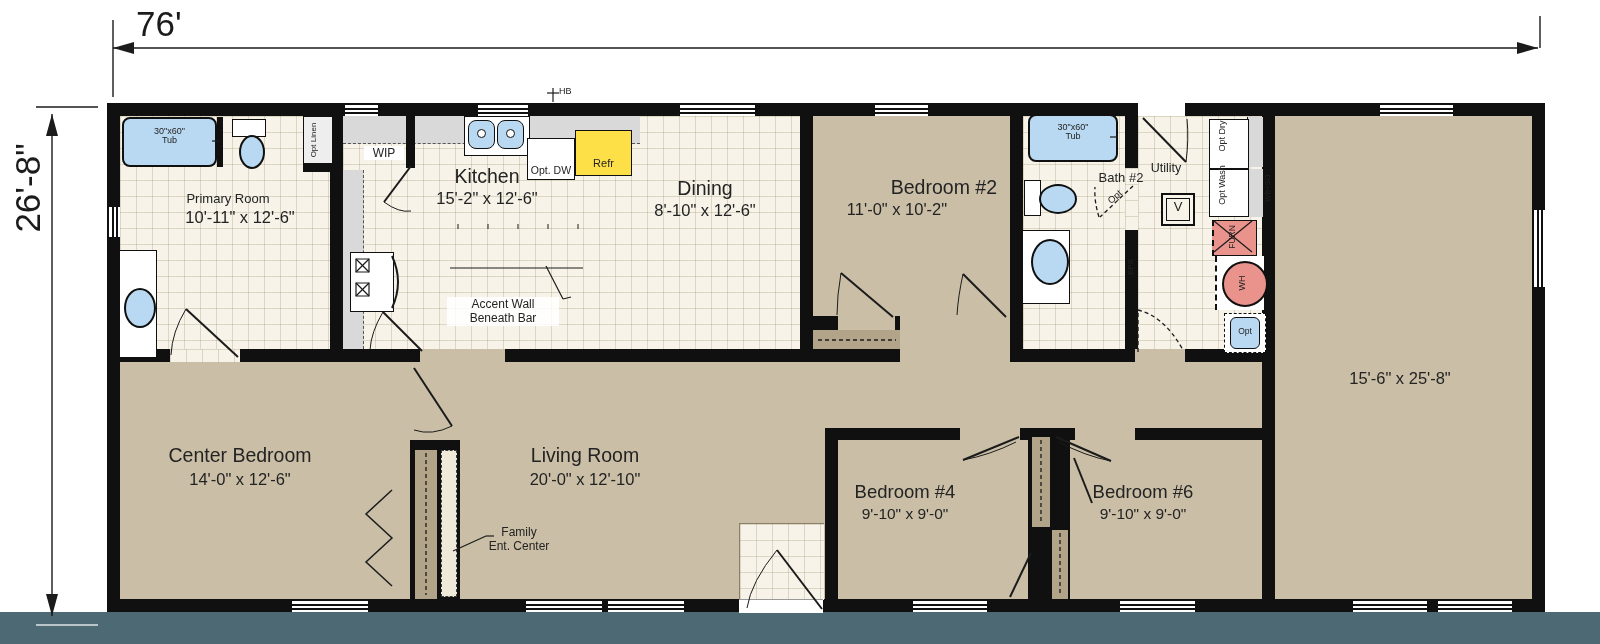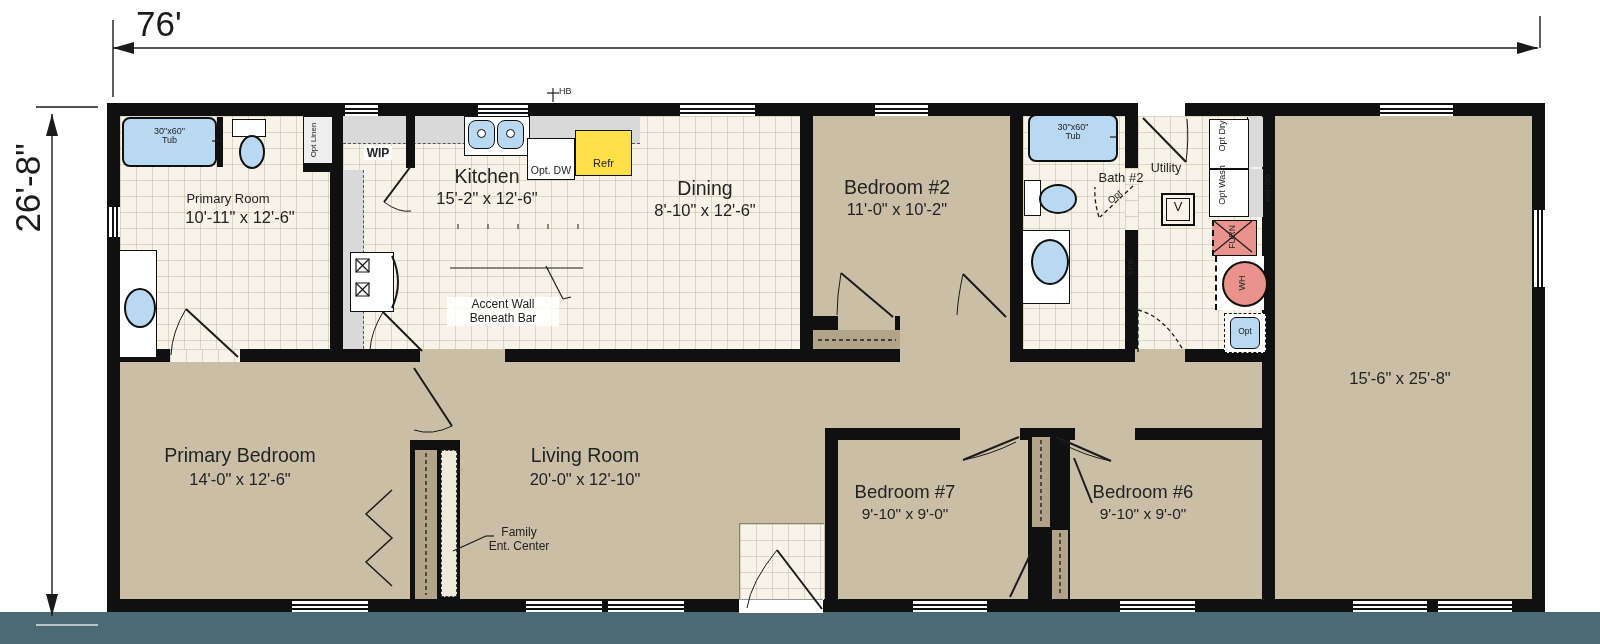--- a/index.html
+++ b/index.html
@@ -235,41 +235,41 @@
 
   <div class="abs lbl rname sm" style="left:128px;top:192px;width:200px;">Primary Room</div>
   <div class="abs lbl rdims" style="left:140px;top:208px;width:200px;">10'-11" x 12'-6"</div>
 
   <div class="abs lbl rname" style="left:397px;top:165px;width:180px;">Kitchen</div>
   <div class="abs lbl rdims" style="left:397px;top:189px;width:180px;">15'-2" x 12'-6"</div>
 
   <div class="abs lbl rname" style="left:610px;top:177px;width:190px;">Dining</div>
   <div class="abs lbl rdims" style="left:610px;top:201px;width:190px;">8'-10" x 12'-6"</div>
 
-  <div class="abs lbl rname" style="left:797px;top:176px;width:200px;">Bedroom #2</div>
+  <div class="abs lbl rname" style="left:797px;top:176px;width:200px;text-align:right;">Bedroom #2</div>
   <div class="abs lbl rdims" style="left:797px;top:200px;width:200px;">11'-0" x 10'-2"</div>
 
   <div class="abs lbl rname sm" style="left:1071px;top:171px;width:100px;">Bath #2</div>
   <div class="abs lbl rname sm" style="left:1126px;top:161px;width:80px;font-size:12.5px;">Utility</div>
 
   <div class="abs lbl rdims" style="left:1270px;top:369px;width:260px;">15'-6" x 25'-8"</div>
 
-  <div class="abs lbl rname" style="left:130px;top:444px;width:220px;">Primary Bedroom</div>
+  <div class="abs lbl rname" style="left:130px;top:444px;width:220px;">Center Bedroom</div>
   <div class="abs lbl rdims" style="left:130px;top:470px;width:220px;">14'-0" x 12'-6"</div>
 
   <div class="abs lbl rname" style="left:470px;top:444px;width:230px;">Living Room</div>
   <div class="abs lbl rdims" style="left:470px;top:470px;width:230px;">20'-0" x 12'-10"</div>
 
-  <div class="abs lbl rname" style="left:825px;top:481px;width:160px;font-size:18.5px;">Bedroom #7</div>
+  <div class="abs lbl rname" style="left:825px;top:481px;width:160px;font-size:18.5px;">Bedroom #4</div>
   <div class="abs lbl rdims sm" style="left:825px;top:505px;width:160px;">9'-10" x 9'-0"</div>
 
   <div class="abs lbl rname" style="left:1063px;top:481px;width:160px;font-size:18.5px;">Bedroom #6</div>
   <div class="abs lbl rdims sm" style="left:1063px;top:505px;width:160px;">9'-10" x 9'-0"</div>
 
-  <div class="abs note" style="left:364px;top:146px;width:28px;background:#fff;font-weight:bold;">WIP</div>
+  <div class="abs note" style="left:364px;top:146px;width:40px;background:#fff;">WIP</div>
   <div class="abs note" style="left:559px;top:86px;width:24px;font-size:9px;text-align:left;">HB</div>
 
   <div class="abs note" style="left:447px;top:297px;width:112px;background:rgba(255,255,255,.85);">
     <div>Accent Wall</div>
     <div>Beneath Bar</div>
   </div>
 
   <div class="abs note" style="left:474px;top:525px;width:90px;">
     <div>Family</div>
     <div>Ent. Center</div>

